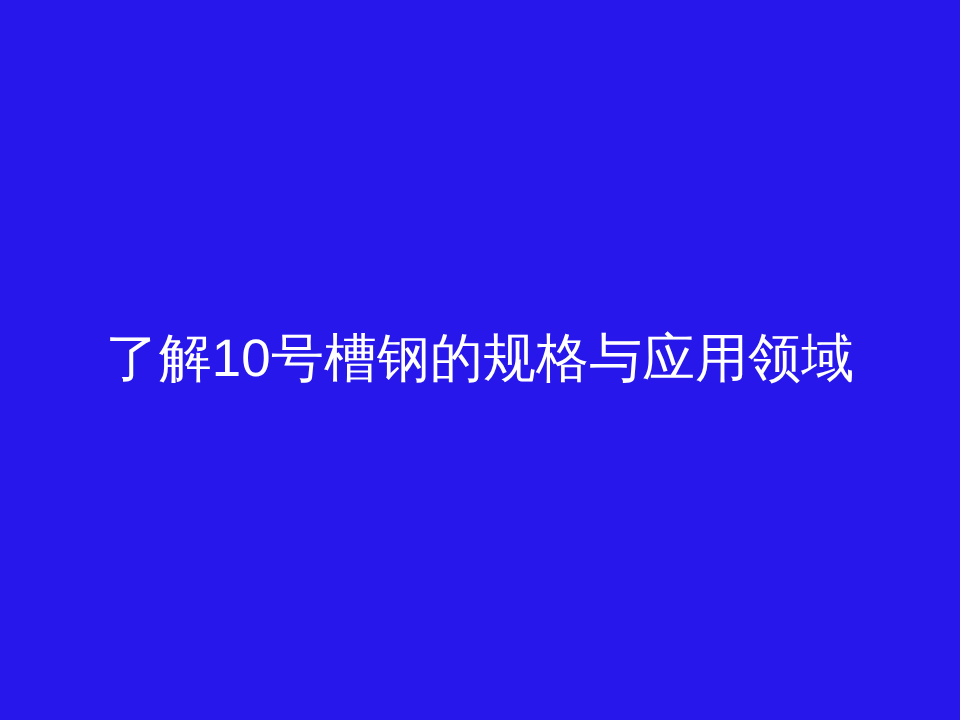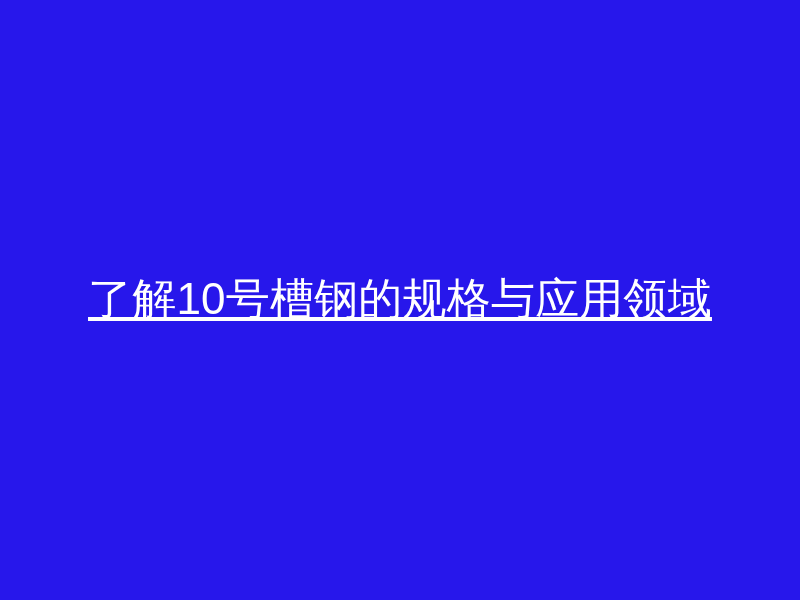--- a/index.html
+++ b/index.html
@@ -41,21 +41,20 @@
     margin: 0;
     padding: 0;
     color: #ffffff;
     font-family: "Liberation Sans", "DejaVu Sans", sans-serif;
     font-size: 44px;
     font-weight: 400;
     line-height: 1.05;
     letter-spacing: 0.2px;
     white-space: nowrap;
     text-align: left;
-    text-decoration: underline;
     -webkit-font-smoothing: antialiased;
   }
 </style>
 </head>
 <body>
 
 <div class="banner" style="background-color: rgb(39, 23, 235); color: rgb(255, 255, 255);">
 
   <div class="headline-block">
 

